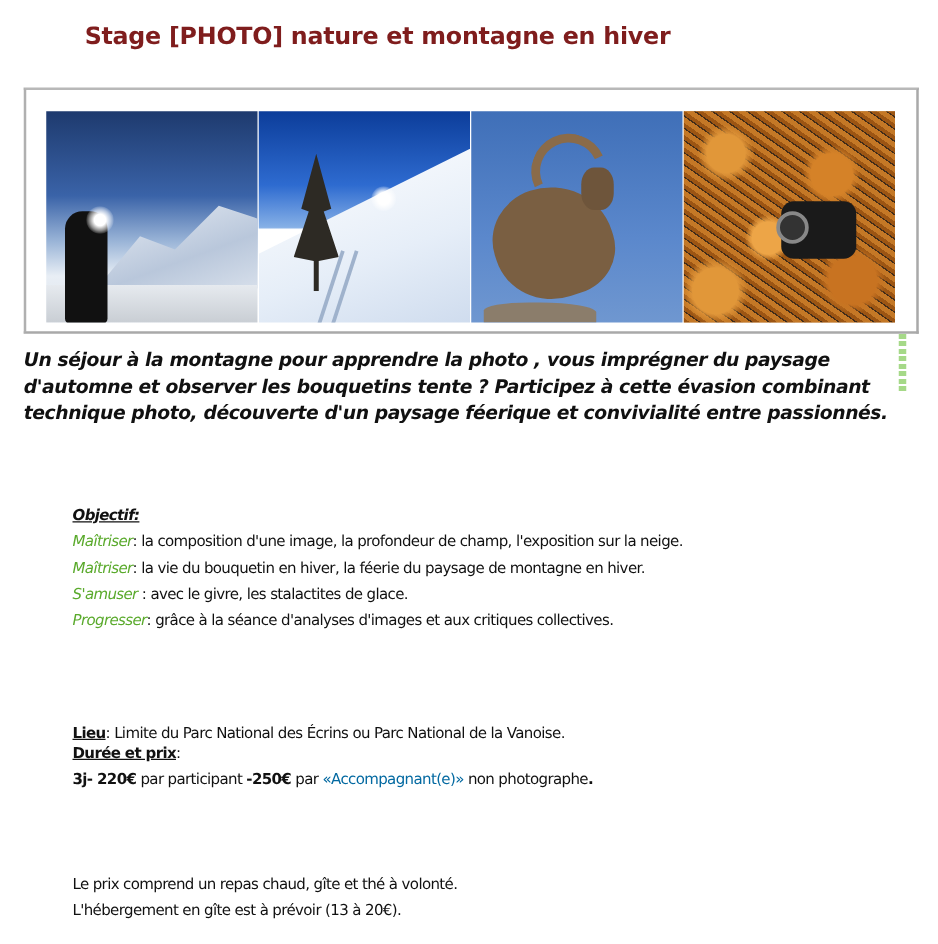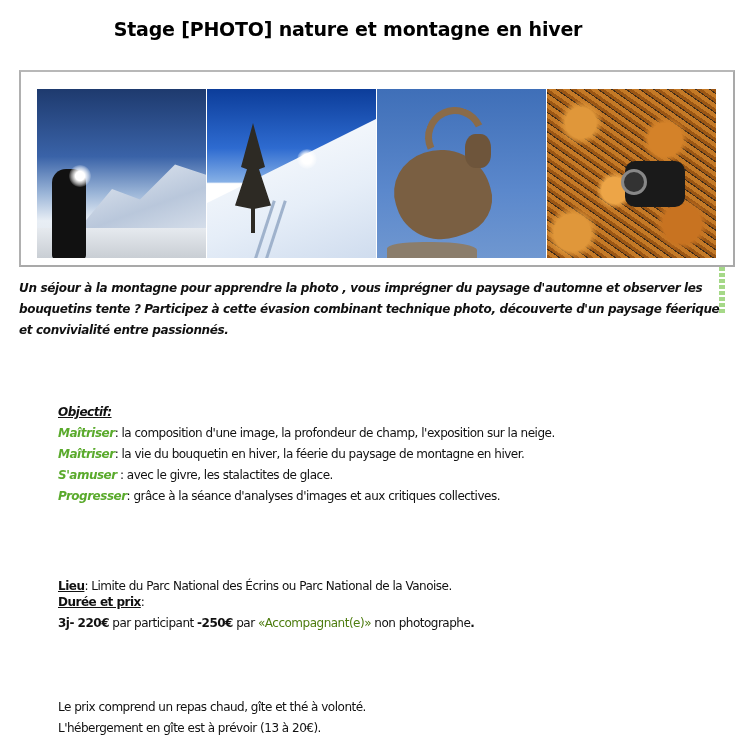--- a/index.html
+++ b/index.html
@@ -2,21 +2,21 @@
 <html><head>
   <meta charset="utf-8">
   <style>
     * { box-sizing: border-box; margin: 0; padding: 0; }
     html, body { width: 750px; height: 755px; background: #ffffff; overflow: hidden; }
     body { position: relative; font-family: "DejaVu Sans", sans-serif; color: #111; }
 
     .title {
       position: absolute; left: 0; top: 18px; width: 604px; text-align: center;
       font-family: "DejaVu Sans", sans-serif; font-weight: bold; font-size: 19px;
-      color: #000000; letter-spacing: -0.2px; margin-left: 46px;
+      color: #7f1d1d; letter-spacing: -0.2px;
     }
 
     .frame {
       position: absolute; left: 19px; top: 70px; width: 716px; height: 197px;
       border: 2px solid #a9a9a9; border-top-color: #b8b8b8; border-left-color: #b0b0b0;
       background: #fff;
     }
     .photo {
       position: absolute; top: 17px; height: 169px; width: 169px; overflow: hidden;
     }
@@ -67,30 +67,30 @@
     .p4 .lens { position: absolute; left: 74px; top: 80px; width: 26px; height: 26px; border-radius: 50%; background: #333; border: 3px solid #888; }
 
     .credit {
       position: absolute; left: 698px; top: 195px; width: 6px; height: 48px;
       background: repeating-linear-gradient(180deg, #8fcf6a 0 4px, transparent 4px 6px); opacity: 0.8;
     }
 
     .intro {
       position: absolute; left: 19px; top: 278px; width: 715px;
       font-family: "DejaVu Sans", sans-serif; font-weight: bold; font-style: italic;
-      font-size: 12px; line-height: 21px; color: #111; letter-spacing: -0.35px;
+      font-size: 15px; line-height: 21px; color: #111; letter-spacing: -0.35px;
     }
 
     .section { position: absolute; left: 19px; width: 720px; font-family: "DejaVu Sans", sans-serif;
       font-size: 12px; line-height: 21px; color: #111; letter-spacing: -0.5px; margin-left: 39px; }
     .objectif-head { font-weight: bold; font-style: italic; text-decoration: underline; }
-    .obj-term { color: #5aaa2c; font-weight: bold; font-style: italic; }
+    .obj-term { color: #5aaa2c; font-weight: normal; font-style: italic; }
     .sec-head { font-weight: bold; text-decoration: underline; }
     .b { font-weight: bold; }
-    .green { color: #4d7c0f; }
+    .green { color: #0369a1; }
 
     #objectif { top: 402px; }
     #lieu { top: 576px; }
     #duree { top: 592px; }
     #notes { top: 697px; }
   </style>
 </head>
 <body>
 
 <h1 class="title">Stage [PHOTO] nature et montagne en hiver</h1>

